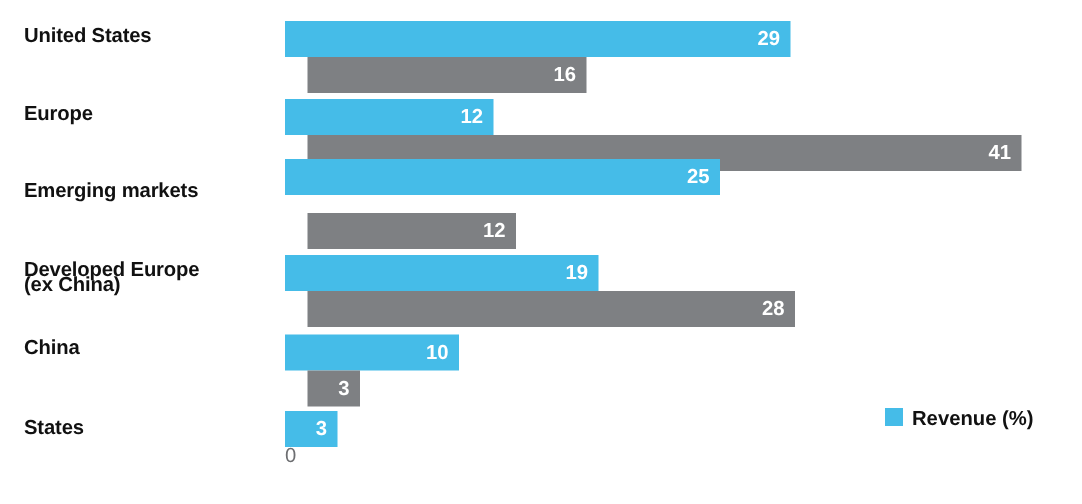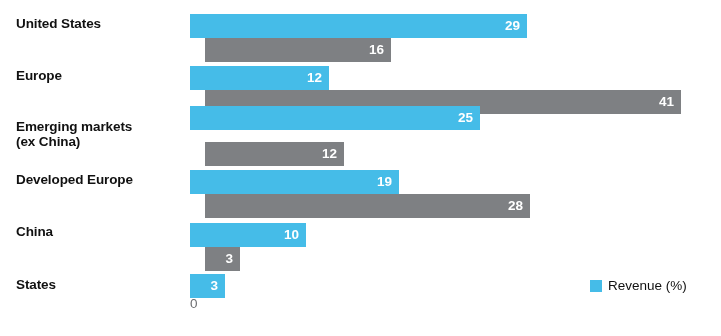--- a/index.html
+++ b/index.html
@@ -28,21 +28,21 @@
   .cat-label {
     position: absolute;
     left: 16px;
     width: 170px;
     font-size: 13.5px;
     font-weight: bold;
     color: #111111;
     line-height: 15px;
     letter-spacing: -0.1px;
   }
-  .cat-label .line2 { display: block; }
+  .cat-label .line2 { display: block; margin-top: 48px; }
 
   
   .plot {
     position: absolute;
     left: 190px;
     top: 0;
     width: 531px;
     height: 336px;
   }
   .bar {
@@ -75,22 +75,23 @@
   }
 
   
   .legend {
     position: absolute;
     left: 590px;
     top: 272px;
   }
   .legend-item {
     display: flex;
-    align-items: flex-end;
+    align-items: flex-start;
     height: 20px;
+    font-weight: bold;
   }
   .legend-swatch {
     width: 12px;
     height: 12px;
     flex: 0 0 12px;
     margin-right: 6px;
   }
   .legend-swatch.revenue { background: #45bce8; }
   .legend-swatch.domicile { background: #7e8083; }
   .legend-text {

